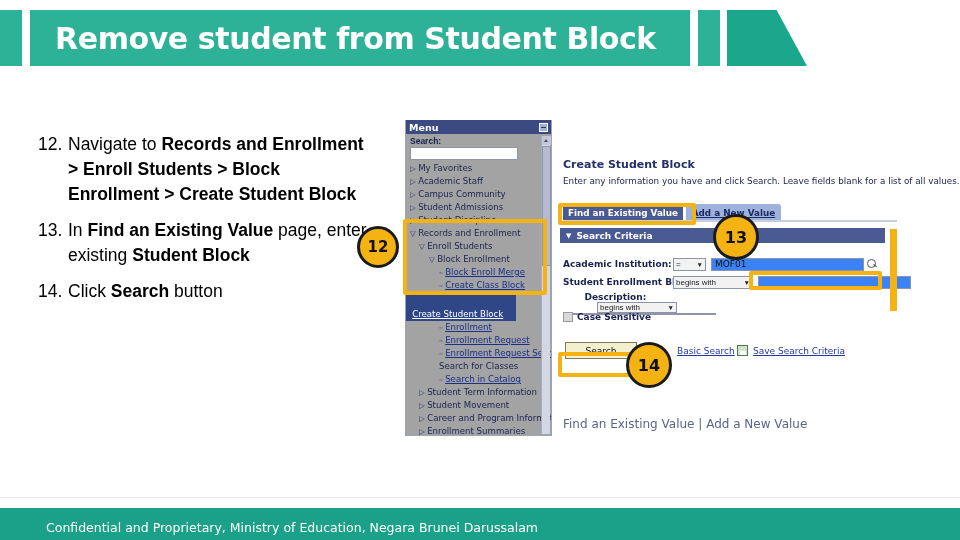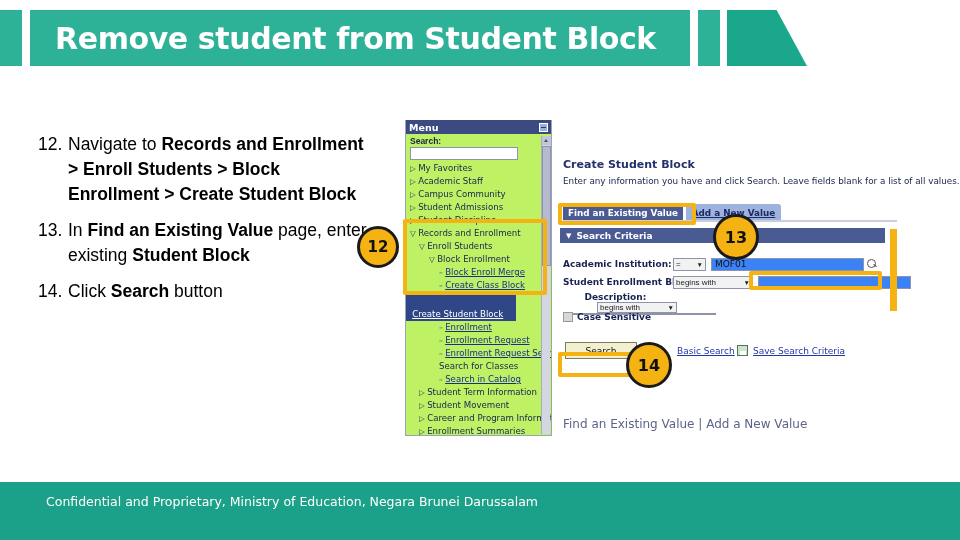--- a/index.html
+++ b/index.html
@@ -70,21 +70,21 @@
     position: absolute;
     left: 405px; top: 120px;
     width: 500px; height: 316px;
   }
 
   
   #menu-pane {
     position: absolute;
     left: 0; top: 0;
     width: 147px; height: 316px;
-    background: #bef264;
+    background: #a3a3a3;
     border: 1px solid #9aa3bb;
     border-top: none;
     overflow: hidden;
   }
   #menu-titlebar {
     height: 14px;
     background: #3b4a80;
     display: flex;
     align-items: center;
     justify-content: space-between;
@@ -372,21 +372,21 @@
     font-family: "DejaVu Sans", sans-serif;
   }
   #co-12 { left: 357px; top: 226px; width: 42px; height: 42px; font-size: 15px; }
   #co-13 { left: 713px; top: 214px; width: 46px; height: 46px; font-size: 16px; }
   #co-14 { left: 626px; top: 342px; width: 46px; height: 46px; font-size: 16px; }
 
   
   #footer {
     position: absolute;
     left: 0; bottom: 0;
-    width: 960px; height: 58px;
+    width: 960px; height: 32px;
     background: #1ba189;
   }
   #footer-text {
     position: absolute;
     left: 46px; top: 12px;
     color: #ffffff;
     font-size: 12.5px;
     white-space: nowrap;
     font-family: "DejaVu Sans", sans-serif;
   }

